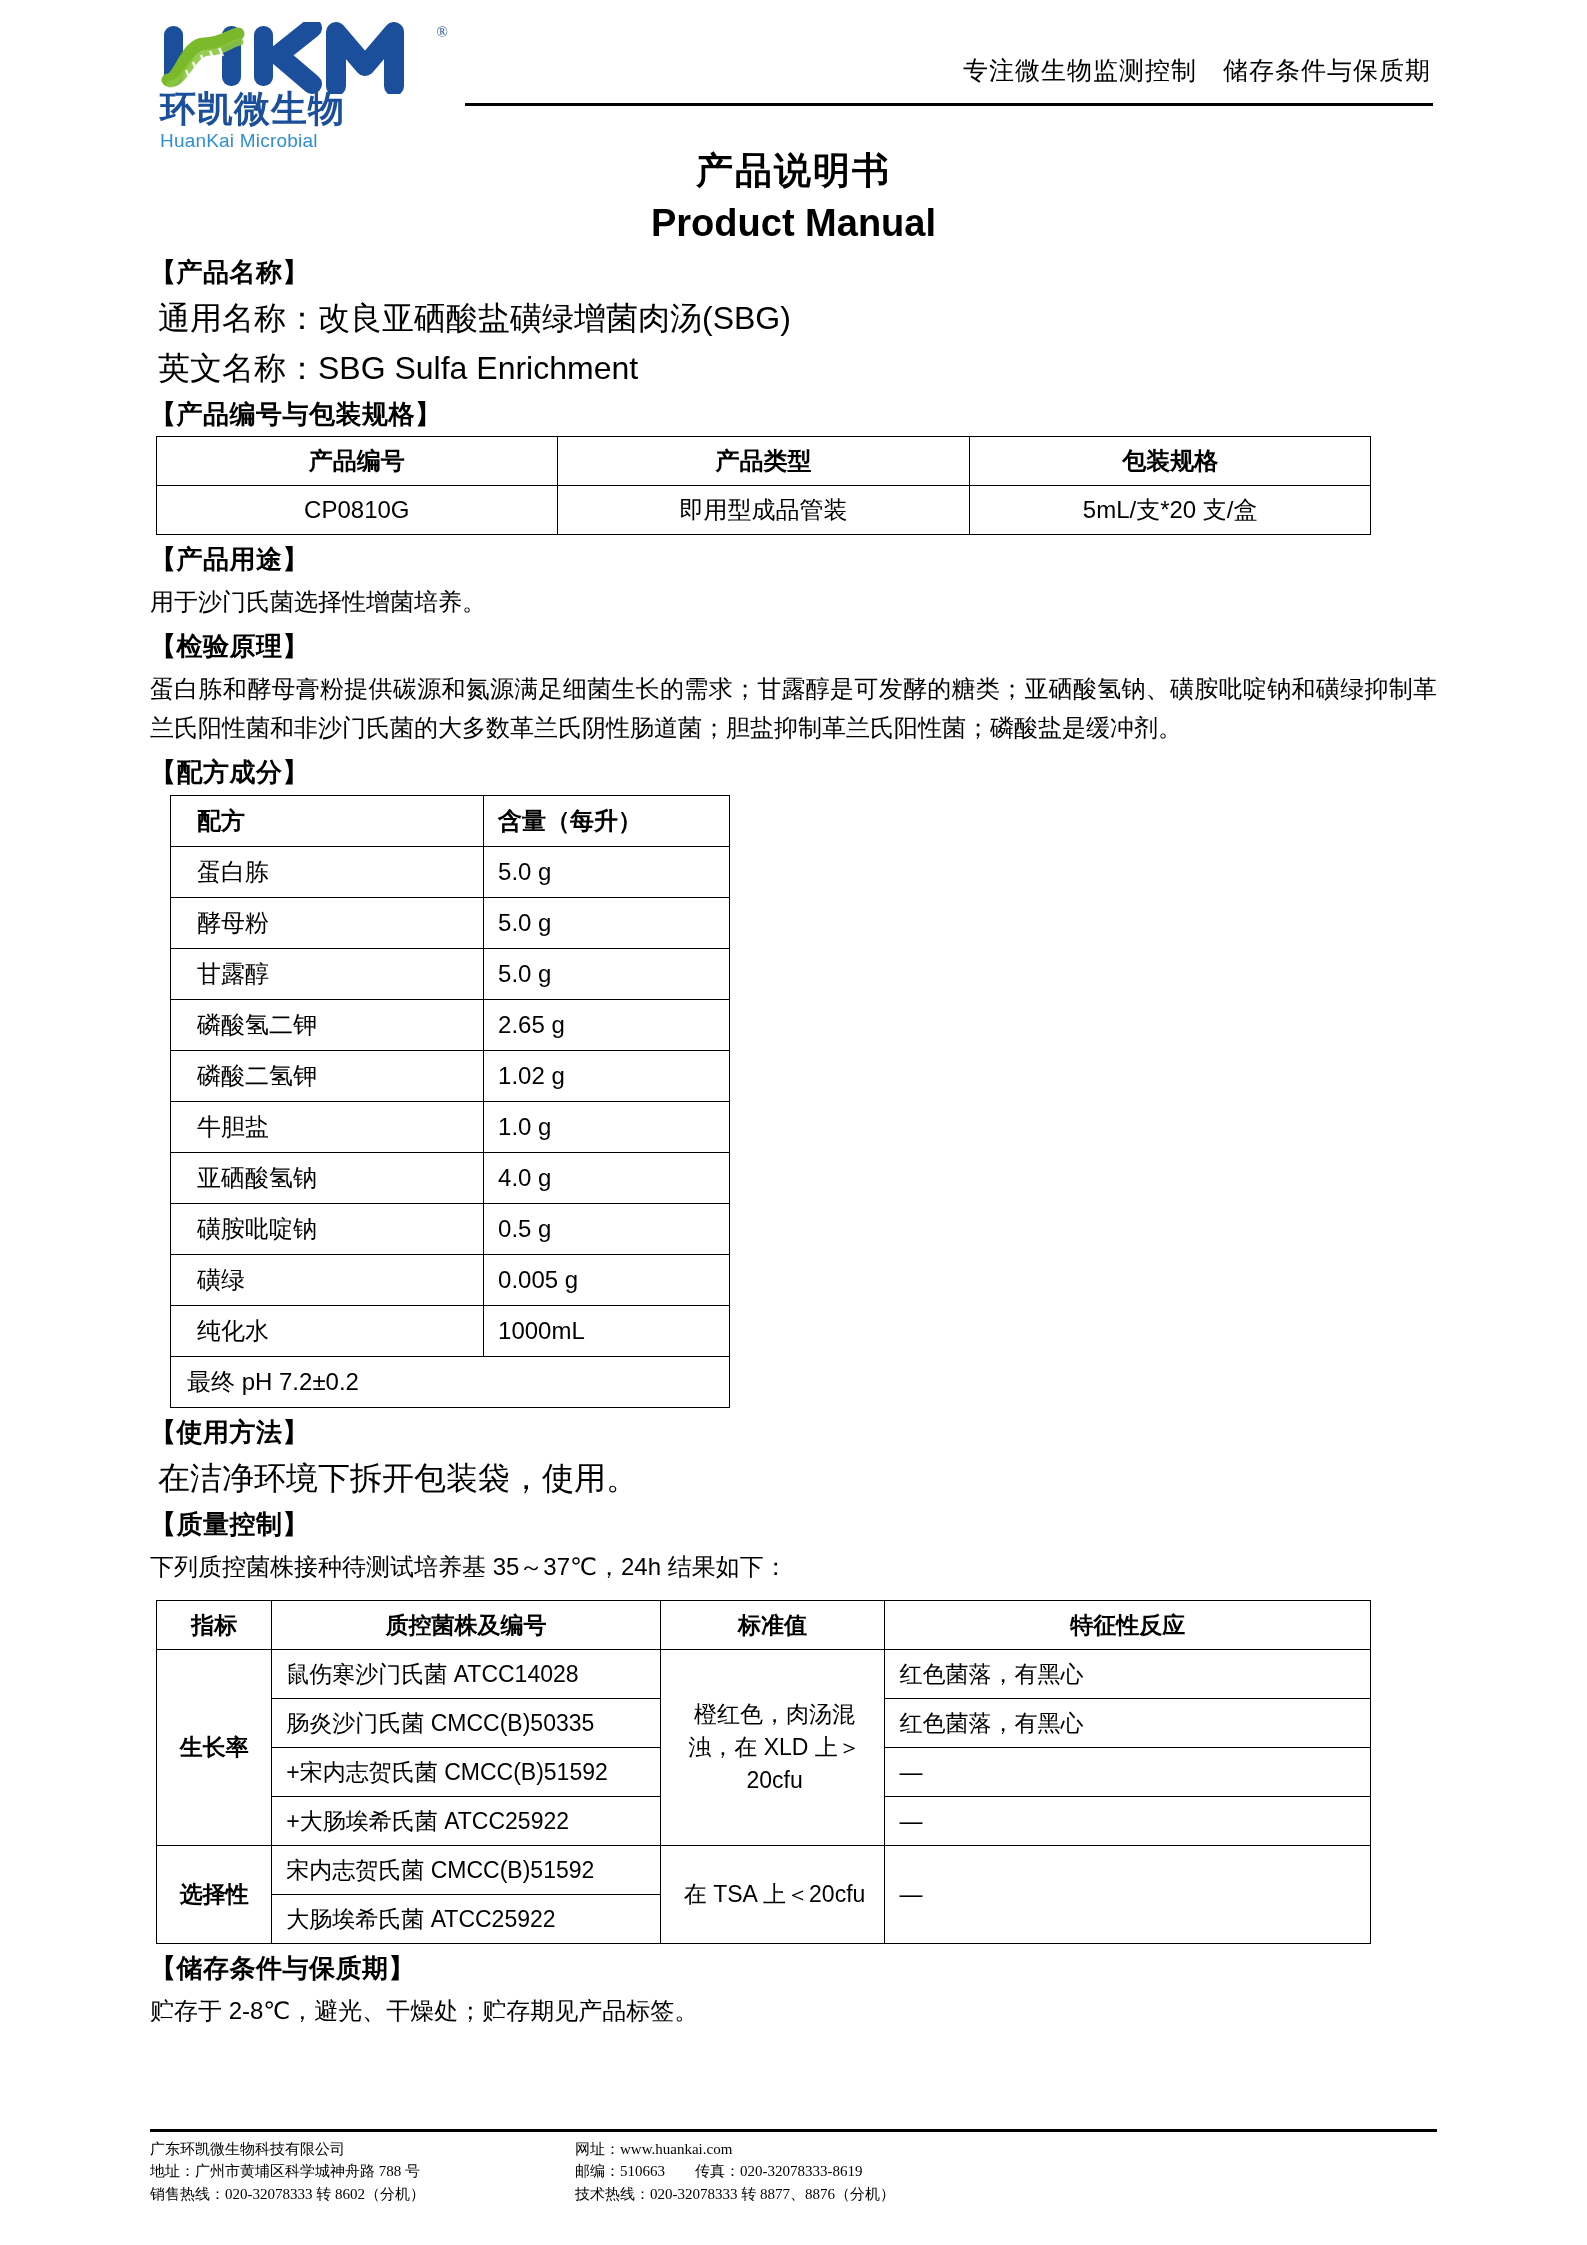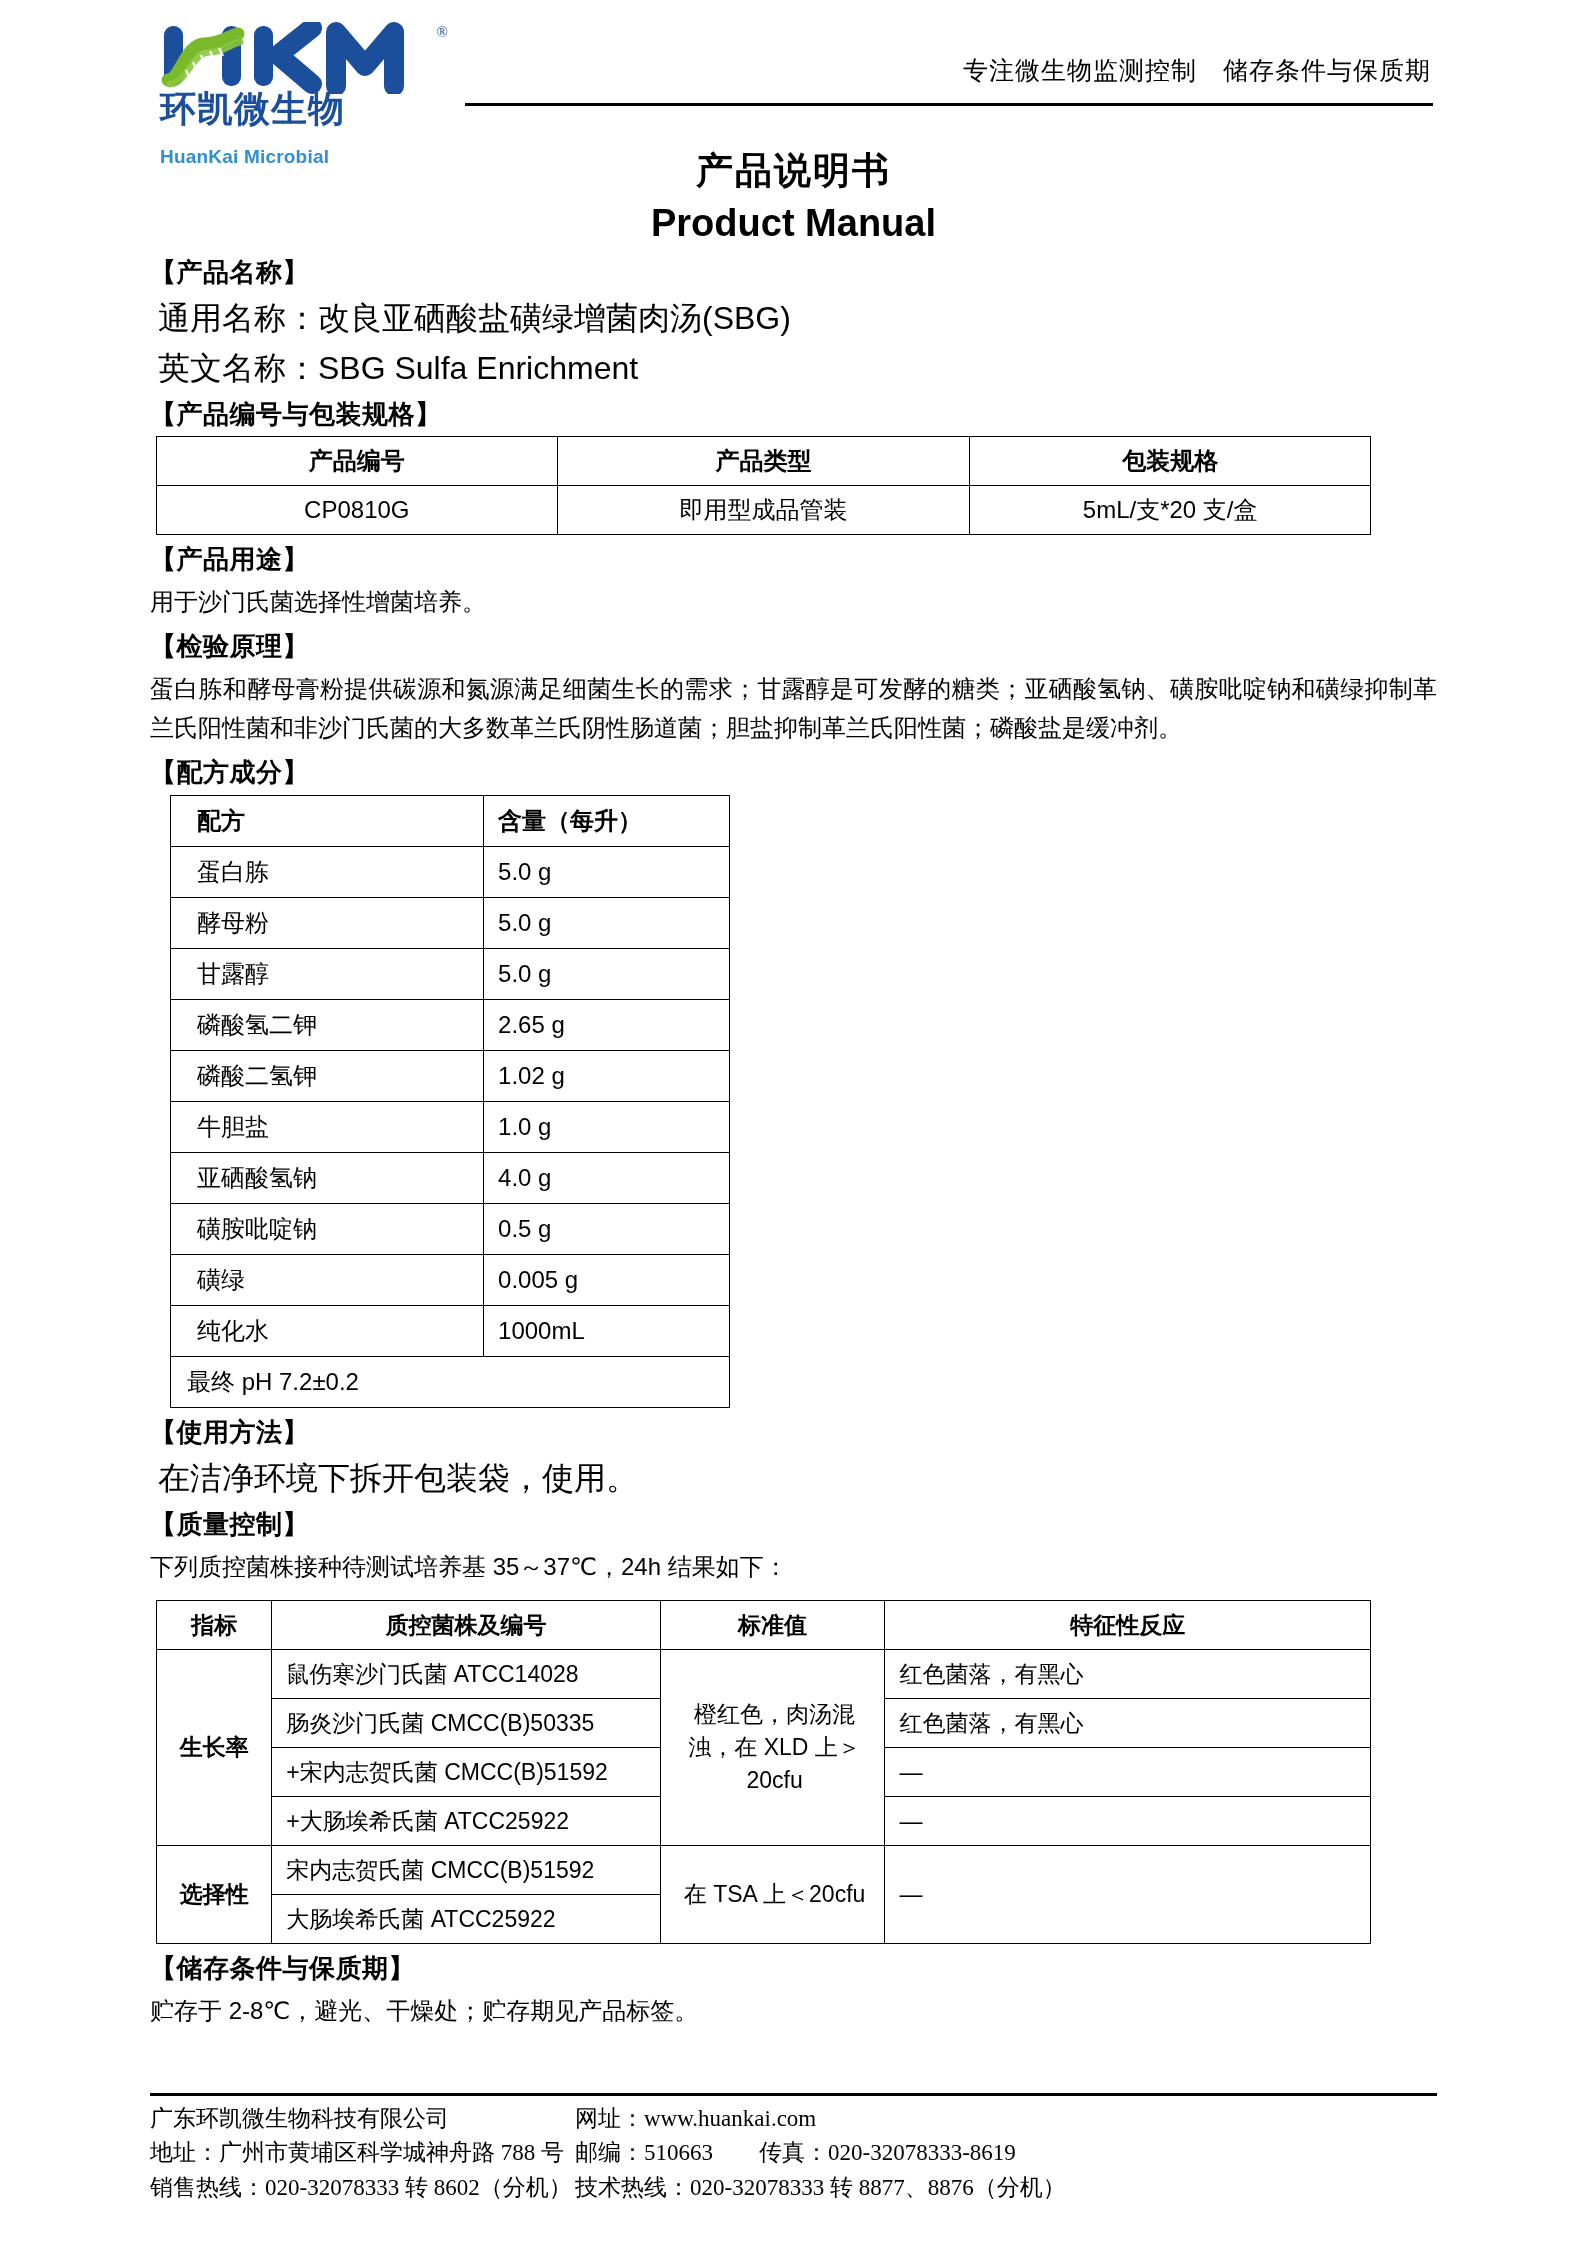--- a/index.html
+++ b/index.html
@@ -52,24 +52,24 @@
   .logo-cn {
     font-size: 36px;
     font-weight: bold;
     color: #1b4f9c;
     letter-spacing: 1px;
     line-height: 1.05;
     margin-top: -4px;
   }
   .logo-en {
     font-size: 19px;
-    font-weight: bold;
+    font-weight: normal;
     color: #2f8fd0;
     letter-spacing: 0.2px;
-    margin-top: 18px;
+    margin-top: 2px;
   }
   .tagline {
     position: absolute;
     right: 6px;
     top: 54px;
     font-size: 25px;
     letter-spacing: 1px;
     white-space: nowrap;
   }
   .header-rule {
@@ -179,21 +179,21 @@
     right: 150px;
     bottom: 40px;
   }
   .footer-rule {
     border-top: 3px solid #000;
     margin-bottom: 6px;
   }
   .footer-cols {
     display: flex;
     font-family: "Liberation Serif", "DejaVu Serif", serif;
-    font-size: 23px;
+    font-size: 15px;
     line-height: 1.5;
   }
   .footer-col-left { width: 425px; }
   .footer-col-right { flex: 1; }
   .footer-line { white-space: nowrap; }
 </style>
 </head>
 <body>
 
 <div class="page">

